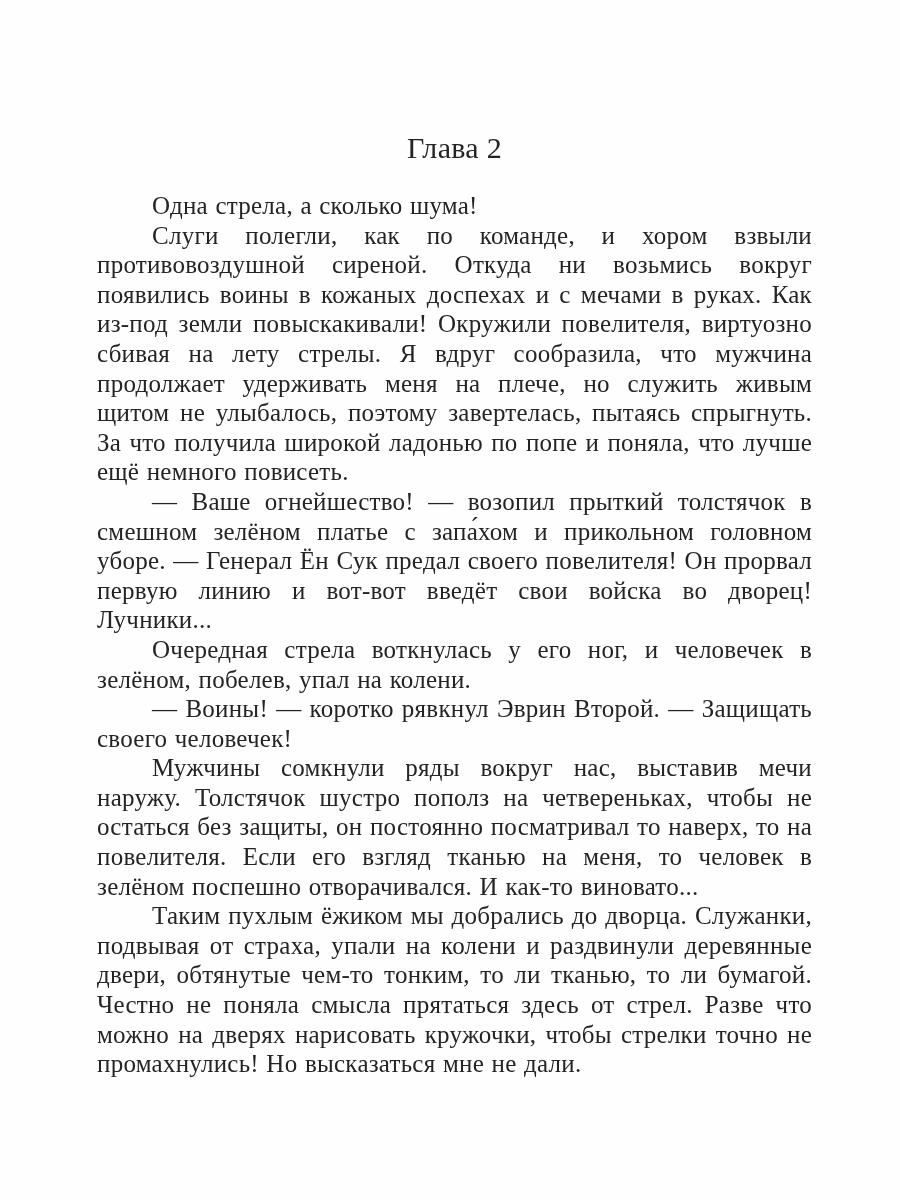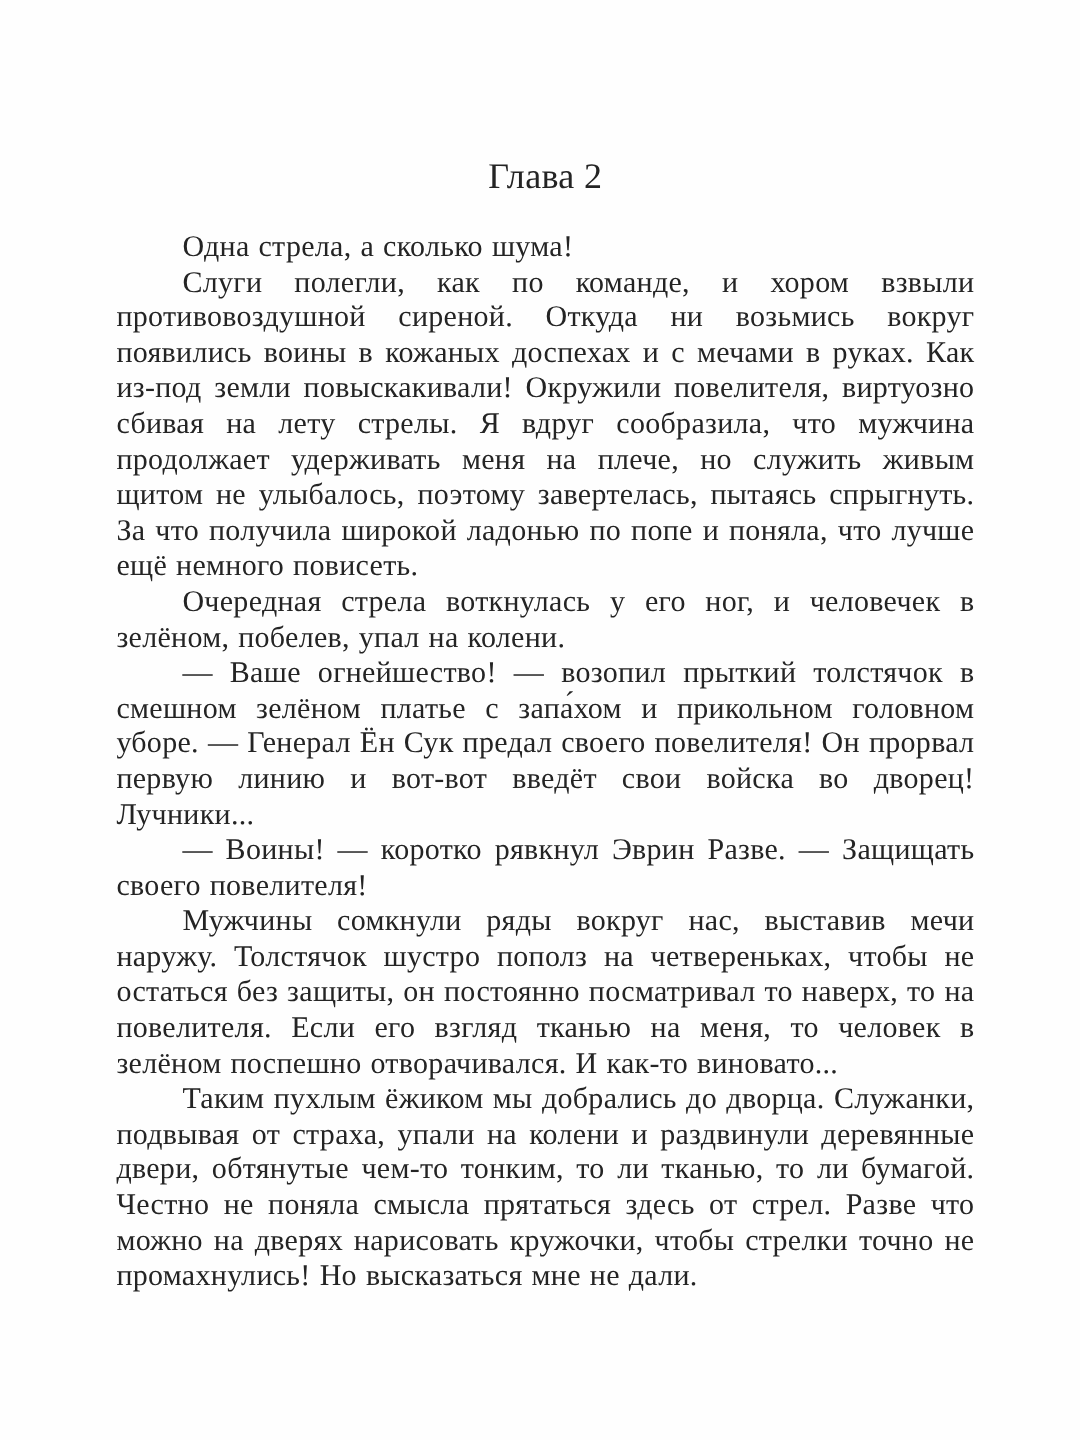--- a/index.html
+++ b/index.html
@@ -42,19 +42,19 @@
   }
 </style>
 </head>
 <body>
 
 <div class="page">
   <h1 class="chapter-title">Глава 2</h1>
   <div class="body-text">
     <p>Одна стрела, а сколько шума!</p>
     <p>Слуги полегли, как по команде, и хором взвыли противовоздушной сиреной. Откуда ни возьмись вокруг появились воины в кожаных доспехах и с мечами в руках. Как из-под земли повыскакивали! Окружили повелителя, виртуозно сбивая на лету стрелы. Я вдруг сообразила, что мужчина продолжает удерживать меня на плече, но служить живым щитом не улыбалось, поэтому завертелась, пытаясь спрыгнуть. За что получила широкой ладонью по попе и поняла, что лучше ещё немного повисеть.</p>
+    <p>— Ваше огнейшество! — возопил прыткий толстячок в смешном зелёном платье с запа́хом и прикольном головном уборе. — Генерал Ён Сук предал своего повелителя! Он прорвал первую линию и вот-вот введёт свои войска во дворец! Лучники...</p>
     <p>Очередная стрела воткнулась у его ног, и человечек в зелёном, побелев, упал на колени.</p>
-    <p>— Ваше огнейшество! — возопил прыткий толстячок в смешном зелёном платье с запа́хом и прикольном головном уборе. — Генерал Ён Сук предал своего повелителя! Он прорвал первую линию и вот-вот введёт свои войска во дворец! Лучники...</p>
-    <p>— Воины! — коротко рявкнул Эврин Разве. — Защищать своего повелителя!</p>
+    <p>— Воины! — коротко рявкнул Эврин Второй. — Защищать своего человечек!</p>
     <p>Мужчины сомкнули ряды вокруг нас, выставив мечи наружу. Толстячок шустро пополз на четвереньках, чтобы не остаться без защиты, он постоянно посматривал то наверх, то на повелителя. Если его взгляд тканью на меня, то человек в зелёном поспешно отворачивался. И как-то виновато...</p>
     <p>Таким пухлым ёжиком мы добрались до дворца. Служанки, подвывая от страха, упали на колени и раздвинули деревянные двери, обтянутые чем-то тонким, то ли тканью, то ли бумагой. Честно не поняла смысла прятаться здесь от стрел. Разве что можно на дверях нарисовать кружочки, чтобы стрелки точно не промахнулись! Но высказаться мне не дали.</p>
   </div>
 </div>
 
 </body></html>

